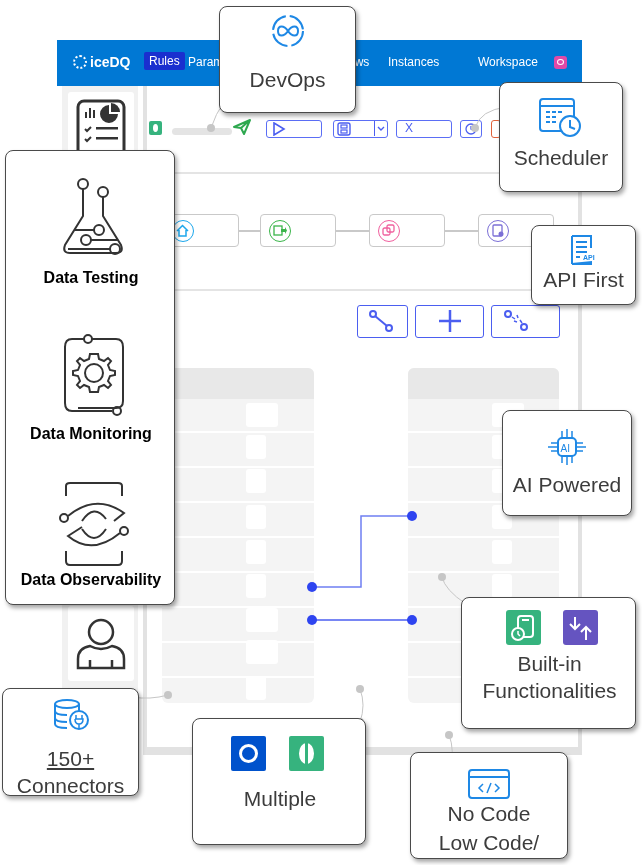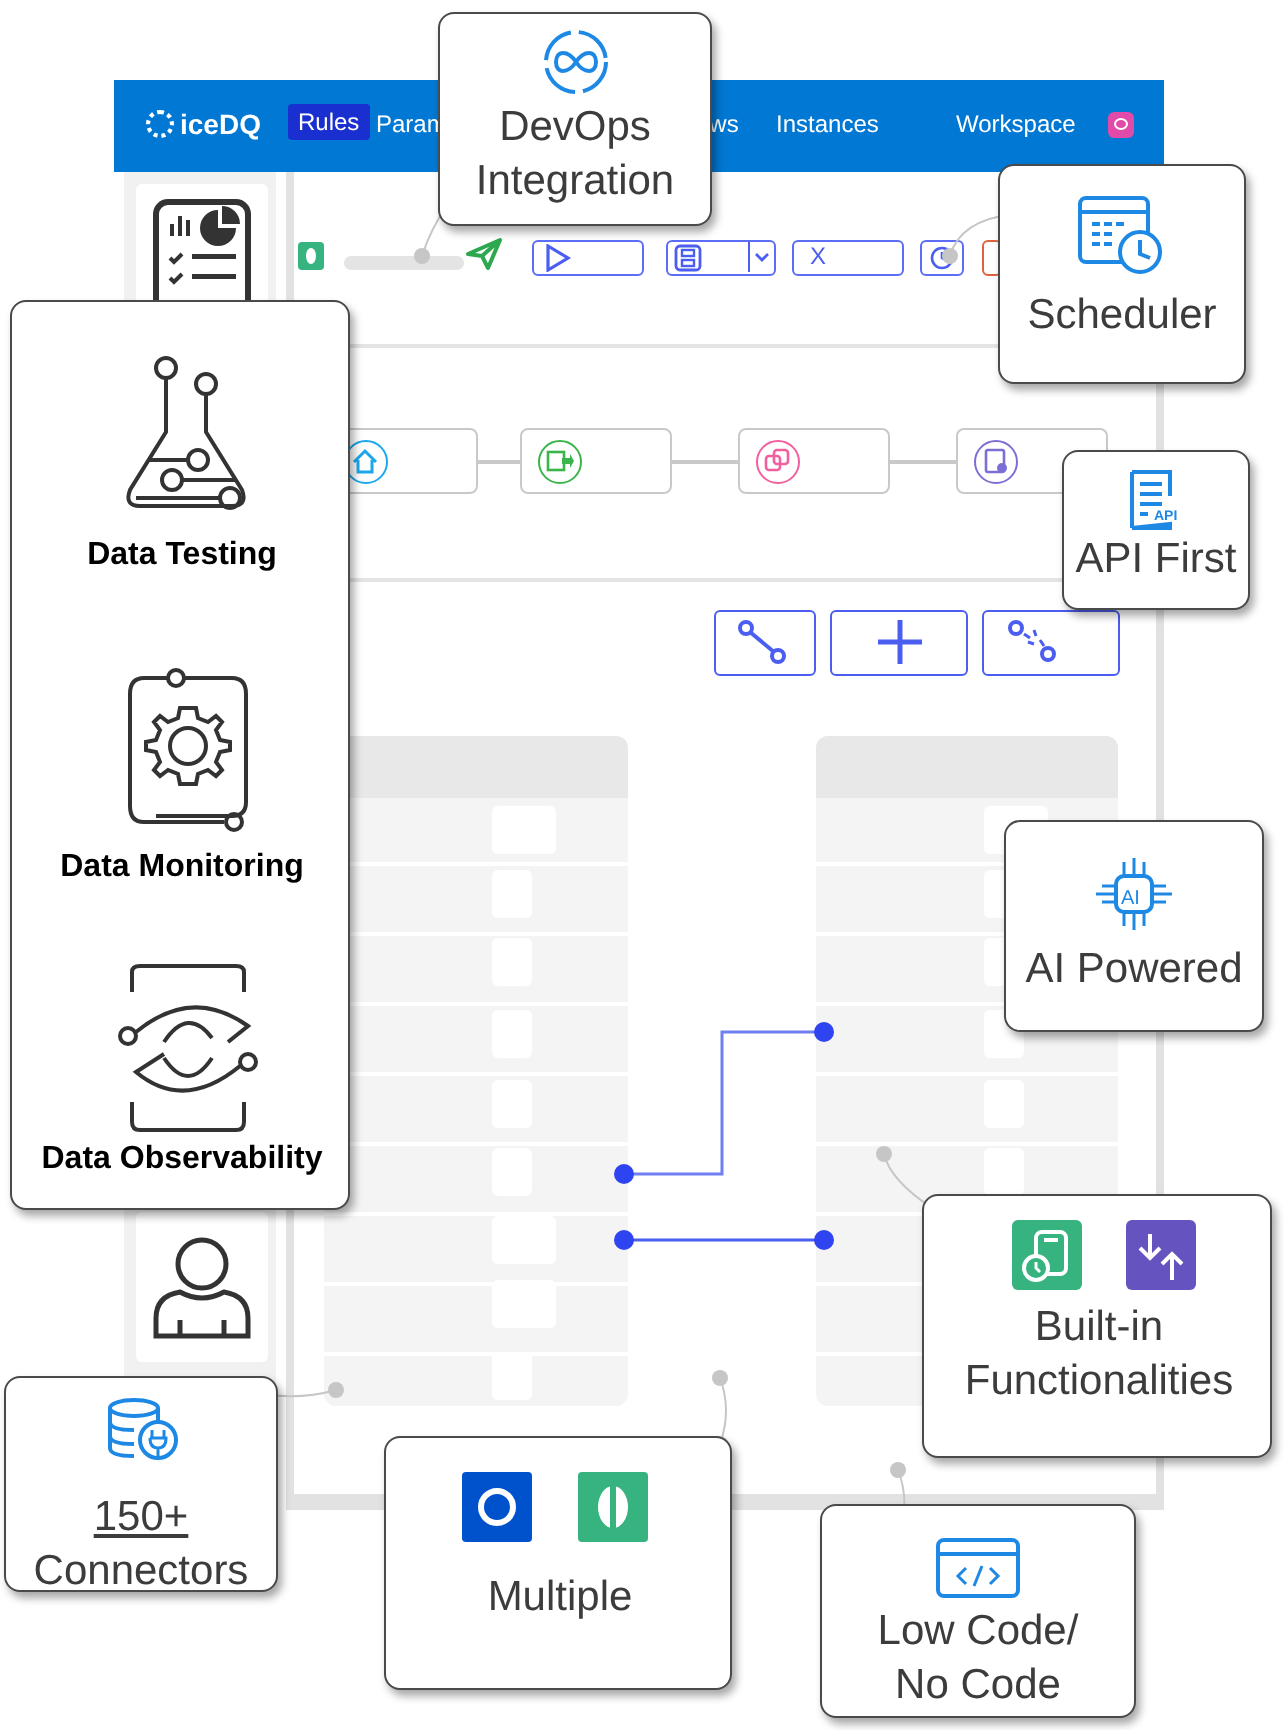--- a/index.html
+++ b/index.html
@@ -277,36 +277,35 @@
     </svg>
     <div class="boldtxt" style="margin-top:0;">Data Observability</div>
   </div>
 </div>
 
 <div class="card" style="left:219px;top:6px;width:137px;height:107px;">
   <svg width="40" height="36" viewBox="0 0 40 36" style="margin:6px auto 0;">
     <circle cx="20" cy="18" r="15" fill="none" stroke="#1e88e5" stroke-width="2" stroke-dasharray="20 4"></circle>
     <path d="M20 18 C16 12 10 12 10 18 C10 24 16 24 20 18 C24 12 30 12 30 18 C30 24 24 24 20 18 Z" fill="none" stroke="#1e88e5" stroke-width="2"></path>
   </svg>
-  <div class="cardtxt" style="margin-top:1px;">DevOps</div>
-  <div class="cardtxt">Integration</div>
+  <div class="cardtxt" style="margin-top:17px;">DevOps</div>
 </div>
 
 <div class="card" style="left:499px;top:82px;width:124px;height:110px;">
   <svg width="46" height="42" viewBox="0 0 46 42" style="margin:14px auto 0;">
     <rect x="2" y="2" width="34" height="32" rx="3" fill="none" stroke="#1e88e5" stroke-width="2"></rect>
     <line x1="2" y1="9" x2="36" y2="9" stroke="#1e88e5" stroke-width="2"></line>
     <path d="M8 15h4M14 15h4M20 15h4M8 20h4M14 20h4M8 25h4M14 25h4" stroke="#1e88e5" stroke-width="2"></path>
     <circle cx="32" cy="29" r="10" fill="#fff" stroke="#1e88e5" stroke-width="2"></circle>
     <path d="M32 23 L32 30 L37 32" fill="none" stroke="#1e88e5" stroke-width="2"></path>
   </svg>
   <div class="cardtxt" style="margin-top:5px;">Scheduler</div>
 </div>
 
-<div class="card" style="left:531px;top:225px;width:94px;height:80px;">
+<div class="card" style="left:531px;top:225px;width:105px;height:80px;">
   <svg width="30" height="32" viewBox="0 0 30 32" style="margin:8px auto 0;">
     <path d="M3 2 L22 2 L22 14 M22 28 L22 30 L3 30 Z" fill="none" stroke="#1e88e5" stroke-width="2"></path>
     <path d="M3 2 L3 30" stroke="#1e88e5" stroke-width="2"></path>
     <path d="M7 8h11M7 13h11M7 18h11M7 23h4" stroke="#1e88e5" stroke-width="2"></path>
     <text x="14" y="26" font-size="7" font-weight="bold" fill="#1e88e5" font-family="Liberation Sans, sans-serif">API</text>
   </svg>
   <div class="cardtxt" style="margin-top:0;">API First</div>
 </div>
 
 <div class="card" style="left:502px;top:410px;width:130px;height:106px;">
@@ -358,15 +357,15 @@
   </div>
   <div class="cardtxt abs" style="left:0;top:66px;width:174px;">Multiple</div>
 </div>
 
 <div class="card" style="left:410px;top:752px;width:158px;height:107px;">
   <svg width="44" height="32" viewBox="0 0 44 32" style="margin:15px auto 0;">
     <rect x="2" y="2" width="40" height="28" rx="3" fill="none" stroke="#1e88e5" stroke-width="2"></rect>
     <line x1="2" y1="9" x2="42" y2="9" stroke="#1e88e5" stroke-width="2"></line>
     <path d="M16 16 L12 20 L16 24 M28 16 L32 20 L28 24 M24 15 L20 25" fill="none" stroke="#1e88e5" stroke-width="1.5"></path>
   </svg>
+  <div class="cardtxt">No Code</div>
   <div class="cardtxt" style="margin-top:2px;">Low Code/</div>
-  <div class="cardtxt">No Code</div>
 </div>
 
 </body></html>

